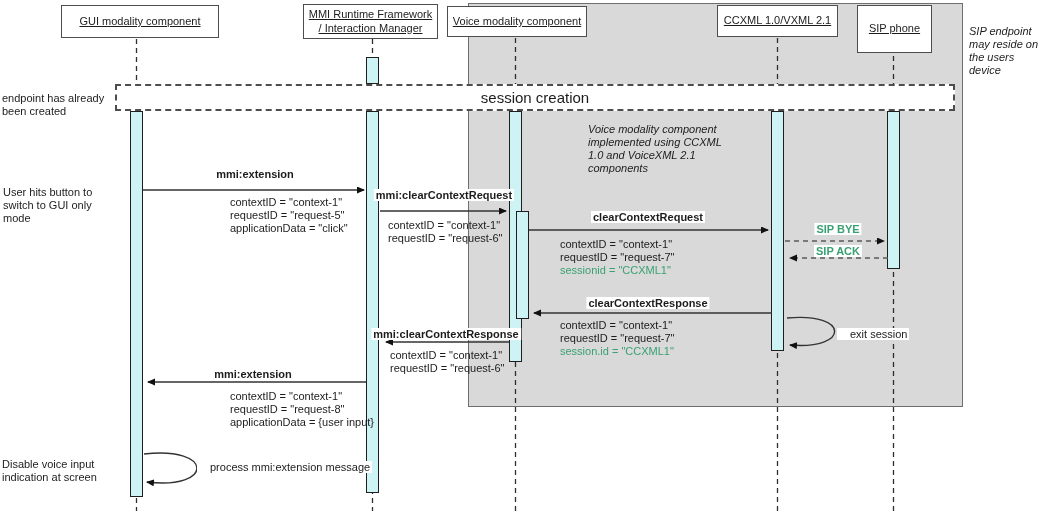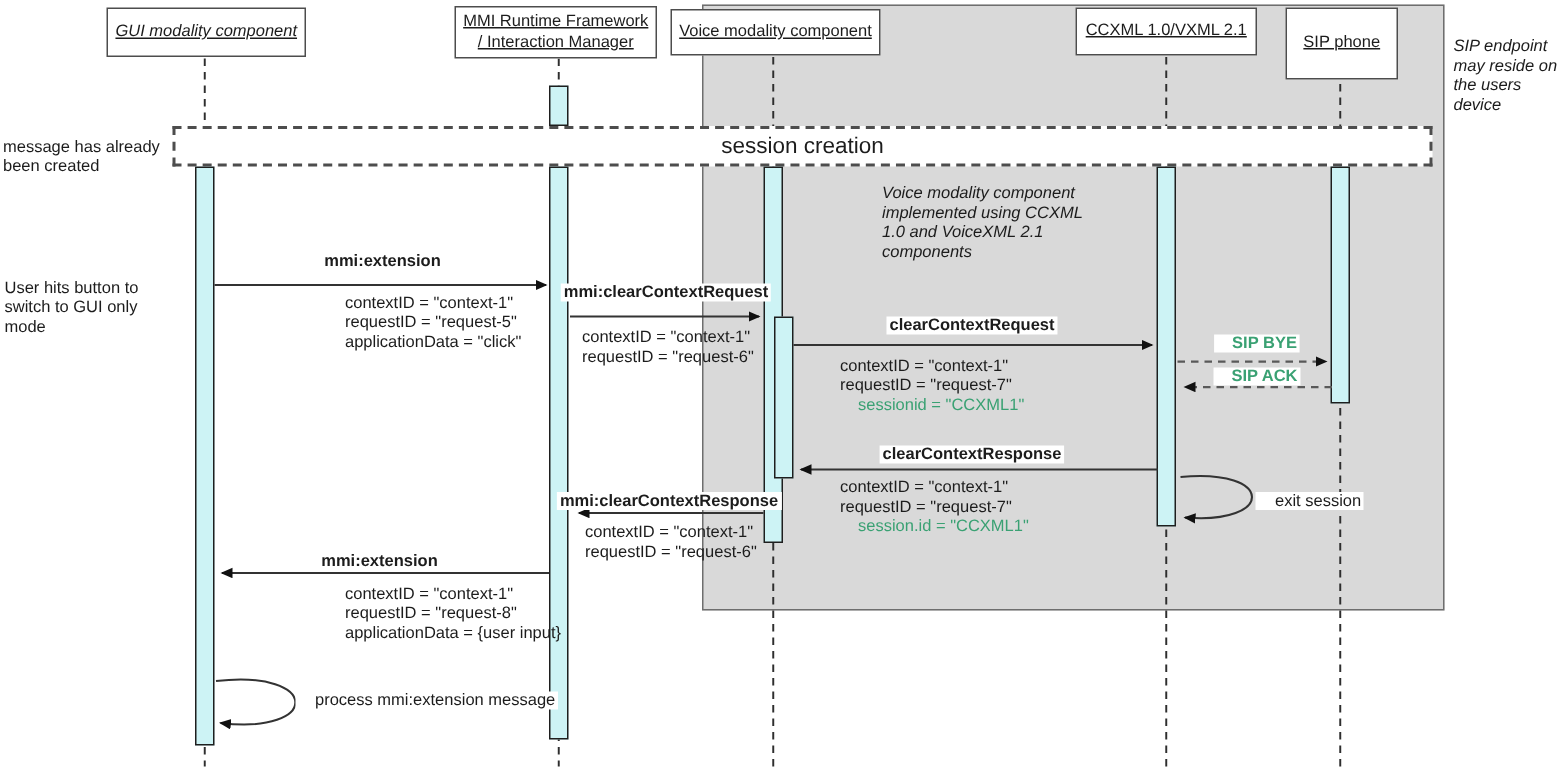--- a/index.html
+++ b/index.html
@@ -25,21 +25,21 @@
   }
   .bar{
     position:absolute;width:13px;background:#cdf3f5;border:1px solid #1e1e1e;box-sizing:border-box;
   }
   .msglabel{
     position:absolute;font-size:11px;font-weight:bold;background:#fff;padding:0 2px;
     white-space:nowrap;transform:translateX(-50%);
   }
   .msglabel.plain{font-weight:normal;}
   .msglabel.noshift{transform:none;padding-left:13px;}
-  .green{color:#3aa173;padding-left:12px;}
+  .green{color:#3aa173;}
   .params{
     position:absolute;font-size:11px;line-height:13px;white-space:pre-line;
   }
   .annot{
     position:absolute;font-size:11px;line-height:13px;white-space:pre-line;
   }
   .note{font-style:italic;}
 </style>
 </head>
 <body>
@@ -62,21 +62,21 @@
   <div class="fragment-label" style="left:535px;top:89px;">session creation</div>
 
   <div class="bar" style="left:366px;top:57px;height:27px;"></div>
   <div class="bar" style="left:130px;top:111px;height:386px;"></div>
   <div class="bar" style="left:366px;top:111px;height:382px;"></div>
   <div class="bar" style="left:509px;top:111px;height:251px;"></div>
   <div class="bar" style="left:516px;top:211px;height:108px;"></div>
   <div class="bar" style="left:771px;top:111px;height:240px;"></div>
   <div class="bar" style="left:887px;top:111px;height:158px;"></div>
 
-  <div class="headbox" style="left:71px;top:5px;width:133px;height:33px;font-style:italic;">GUI modality component</div>
+  <div class="headbox" style="left:61px;top:5px;width:158px;height:33px;">GUI modality component</div>
   <div class="headbox" style="left:303px;top:4px;width:135px;height:35px;">MMI Runtime Framework
 / Interaction Manager</div>
   <div class="headbox" style="left:447px;top:6px;width:140px;height:31px;">Voice modality component</div>
   <div class="headbox" style="left:717px;top:5px;width:121px;height:32px;">CCXML 1.0/VXML 2.1</div>
   <div class="headbox" style="left:857px;top:5px;width:75px;height:48px;">SIP phone</div>
 
   <svg class="layer" width="1042" height="515">
     <defs>
       <marker id="ah" markerWidth="10" markerHeight="8" refX="7" refY="3.5" orient="auto" markerUnits="userSpaceOnUse">
         <path d="M0,0 L8,3.5 L0,7 z" fill="#111"></path>
@@ -119,25 +119,27 @@
 <span class="green">sessionid = "CCXML1"</span></div>
   <div class="params" style="left:560px;top:319px;"><span>contextID = "context-1"
 requestID = "request-7"</span>
 <span class="green">session.id = "CCXML1"</span></div>
   <div class="params" style="left:390px;top:349px;">contextID = "context-1"
 requestID = "request-6"</div>
   <div class="params" style="left:230px;top:390px;">contextID = "context-1"
 requestID = "request-8"
 applicationData = {user input}</div>
 
-  <div class="annot" style="left:2px;top:92px;">message has already
+  <div class="annot" style="left:2px;top:92px;">endpoint has already
 been created</div>
   <div class="annot" style="left:3px;top:186px;">User hits button to
 switch to GUI only
 mode</div>
+  <div class="annot" style="left:2px;top:458px;">Disable voice input
+indication at screen</div>
   <div class="annot note" style="left:969px;top:25px;width:72px;">SIP endpoint
 may reside on
 the users
 device</div>
   <div class="annot note" style="left:588px;top:123px;width:180px;">Voice modality component
 implemented using CCXML
 1.0 and VoiceXML 2.1
 components</div>
 
 </div>

